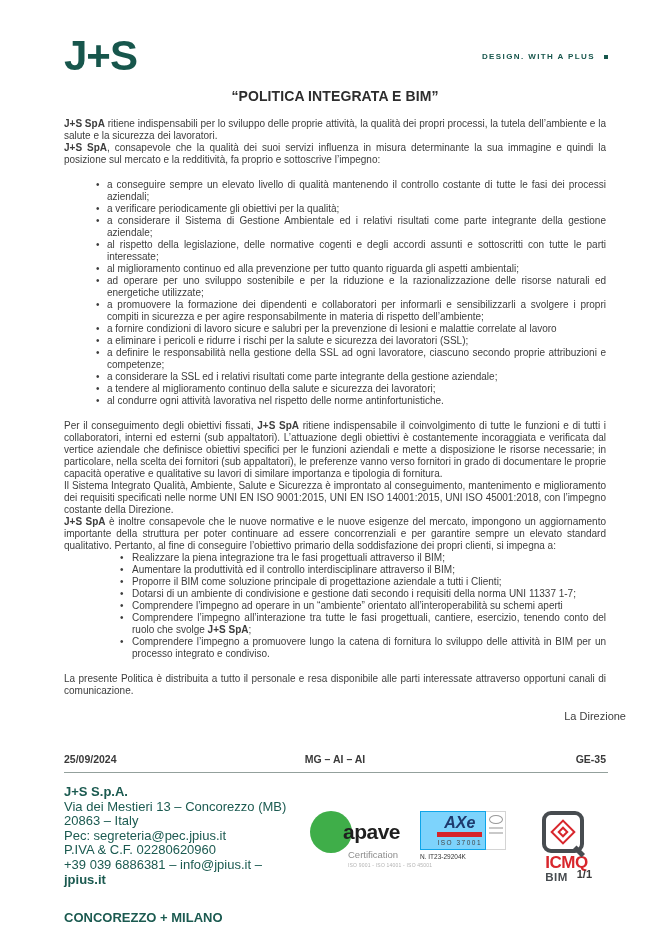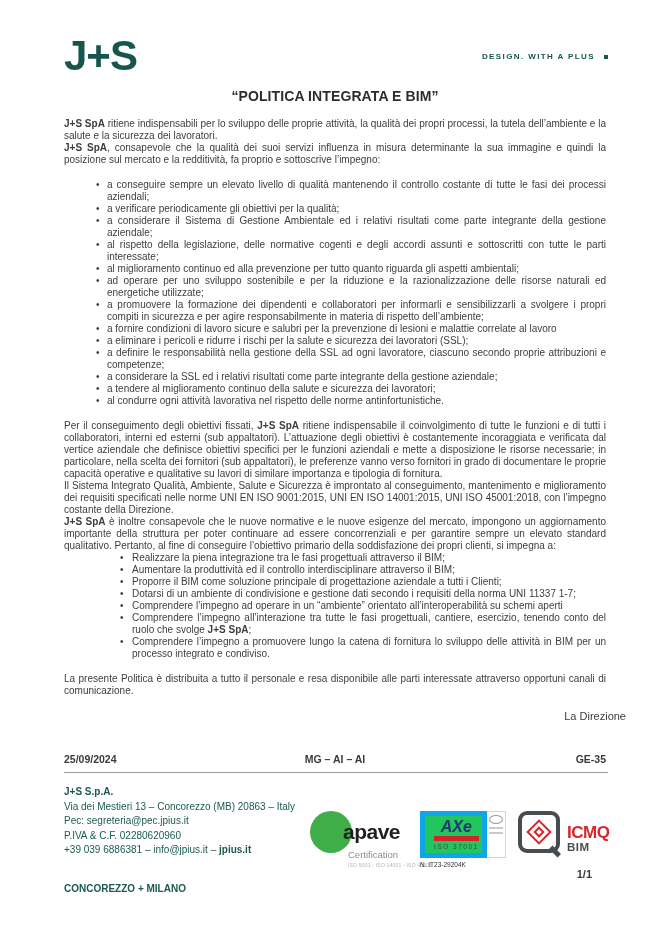--- a/index.html
+++ b/index.html
@@ -29,44 +29,44 @@
   
   .signature{margin:13px 44px 0 0;text-align:right;font-size:11px;color:#3d3d3d;}
   
   .meta-row{display:flex;margin:31px 64px 0 64px;font-size:10.5px;font-weight:bold;color:#3a3a3a;}
   .meta-left{flex:1;text-align:left;}
   .meta-center{flex:1;text-align:center;}
   .meta-right{flex:1;text-align:right;}
   .rule{margin:7px 62px 0 64px;border-top:1.5px solid #93a09c;height:0;}
   
   .footer{display:flex;margin:12px 62px 0 64px;}
-  .footer-left{flex:0 0 240px;color:#1b5a50;font-size:10px;line-height:14.6px;}
+  .footer-left{flex:0 0 240px;color:#1b5a50;font-size:13px;line-height:14.6px;}
   .f-company{font-weight:bold;}
   .f-cities{font-weight:bold;margin-top:24px;}
   .footer-logos{flex:1;position:relative;display:flex;justify-content:space-between;align-items:flex-start;margin-top:26px;padding-left:6px;}
   
   .logo-apave{width:98px;}
   .apave-row{display:flex;align-items:center;}
   .apave-circle{width:42px;height:42px;border-radius:50%;background:#3fae49;flex:0 0 auto;}
   .apave-word{font-size:21px;font-weight:bold;color:#1f1f1f;margin-left:-9px;letter-spacing:-0.5px;}
   .apave-sub{font-size:9.5px;color:#8e8e8e;margin:-4px 0 0 38px;}
   .apave-tiny{font-size:5px;color:#b3b3b3;margin:2px 0 0 38px;letter-spacing:0.2px;white-space:nowrap;}
   
   .logo-axe{width:86px;}
   .axe-boxes{display:flex;align-items:stretch;}
-  .axe-main{width:54px;border:5px solid #0ea5e9;background:#22c55e;padding:2px 3px 3px 9px;}
+  .axe-main{width:54px;border:1px solid #0ea5e9;background:#7dd3fc;padding:2px 3px 3px 16px;}
   .axe-word{font-size:16px;font-weight:bold;font-style:italic;color:#1e3a6e;line-height:17px;text-align:center;}
   .axe-bar{height:5px;background:#d6232a;margin-top:1px;}
   .axe-iso{font-size:6.5px;letter-spacing:1.5px;color:#444;text-align:center;margin-top:2px;white-space:nowrap;}
   .axe-side{width:22px;border:1px solid #d4d4d4;border-left:none;background:#fff;display:flex;flex-direction:column;align-items:center;padding-top:3px;}
   .axe-emblem{width:12px;height:7px;border-radius:50%;border:1.5px solid #9a9a9a;display:block;}
   .axe-sideline{width:14px;height:2px;background:#c9c9c9;margin-top:3px;}
   .axe-caption{font-size:6.5px;color:#333;margin-top:3px;white-space:nowrap;}
   
-  .logo-icmq{width:90px;display:flex;align-items:flex-end;}
+  .logo-icmq{width:90px;display:flex;align-items:center;flex-direction:column;}
   .icmq-icon{width:34px;height:34px;border:4px solid #474c50;border-radius:9px;position:relative;flex:0 0 auto;}
   .icmq-diamond{position:absolute;left:50%;top:50%;width:14px;height:14px;margin:-9px 0 0 -9px;border:2px solid #d8262c;transform:rotate(45deg);}
   .icmq-diamond::after{content:"";position:absolute;left:3px;top:3px;width:4px;height:4px;border:2px solid #d8262c;}
   .icmq-tail{position:absolute;right:-5px;bottom:-5px;width:12px;height:5px;background:#474c50;transform:rotate(45deg);}
   .icmq-text{margin-left:7px;margin-top:1px;line-height:1;}
   .icmq-name{font-size:17px;font-weight:bold;color:#d8262c;letter-spacing:-0.5px;}
   .icmq-sub{font-size:11.5px;font-weight:bold;color:#474c50;margin-top:1px;letter-spacing:0.5px;}
   .page-num{position:absolute;right:16px;top:57px;font-size:11px;font-weight:bold;color:#3a3a3a;}
 </style>
 </head>

